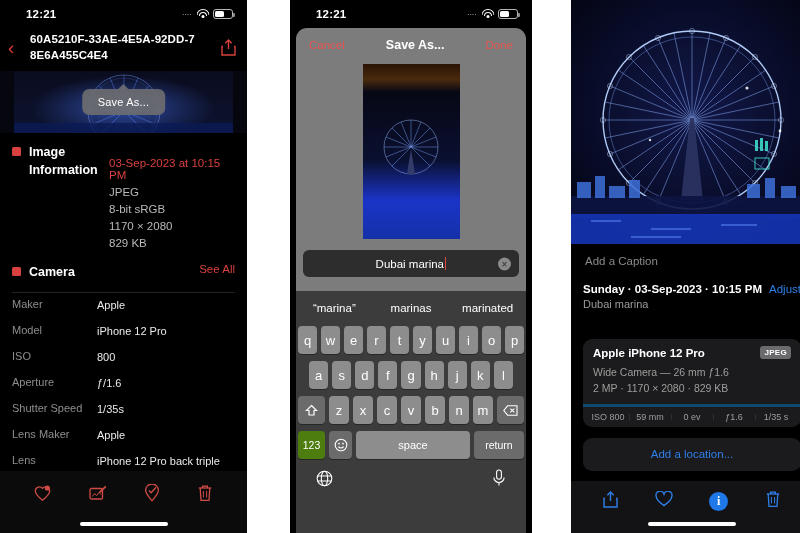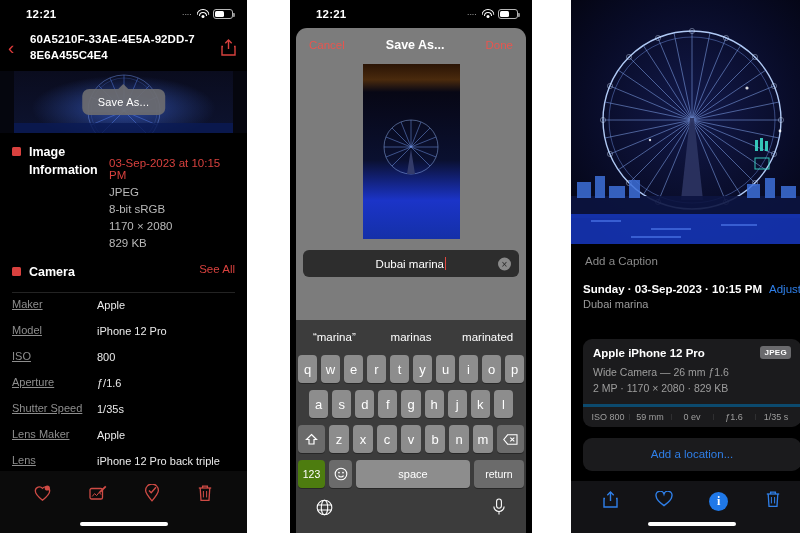--- a/index.html
+++ b/index.html
@@ -122,21 +122,21 @@
   .info-top {
     display: flex; margin-top: -24px; padding-left: 97px;
     flex-direction: column; gap: 5px;
   }
   .info-top .accent { color: #d8413e; font-size: 11.5px; }
   .info-top .plain { color: #b9b9b9; font-size: 11.5px; }
 
   .divider { height: 1px; background: #232323; margin: 9px 12px 0; }
 
   .kv { display: flex; padding: 5px 12px; align-items: flex-start; }
-  .kv .k { color: #8e8e8e; font-size: 11px; width: 85px; flex-shrink: 0; text-decoration: underline; }
+  .kv .k { color: #8e8e8e; font-size: 11px; width: 85px; flex-shrink: 0; }
   .kv .v { color: #eaeaea; font-size: 11px; line-height: 1.45; }
 
   .p1-toolbar {
     position: absolute; left: 0; right: 0; bottom: 0; height: 62px;
     background: #0b0b0b; display: flex; align-items: center;
     justify-content: space-around; padding: 0 16px 14px;
   }
   .home-ind {
     position: absolute; bottom: 7px; left: 50%; transform: translateX(-50%);
     width: 88px; height: 4px; background: #fff; border-radius: 3px;
@@ -169,21 +169,21 @@
   .caret {
     display: inline-block; width: 1.4px; height: 13px;
     background: #e0483f; vertical-align: -2px; margin-left: 1px;
   }
   .clear-x {
     position: absolute; right: 8px; top: 50%; transform: translateY(-50%);
     width: 13px; height: 13px; border-radius: 50%; background: #8a8a8a;
     color: #2d2d2d; font-size: 10px; line-height: 13px; text-align: center;
   }
   .kb {
-    position: absolute; left: 0; right: 0; bottom: 0; height: 213px;
+    position: absolute; left: 0; right: 0; bottom: 0; height: 242px;
     background: #3c3c3c;
   }
   .kb-sugg {
     height: 33px; display: flex; align-items: center;
     color: #fff; font-size: 11.5px;
   }
   .kb-sugg > div {
     flex: 1; text-align: center; position: relative;
   }
   .kb-sugg > div + div:before {

